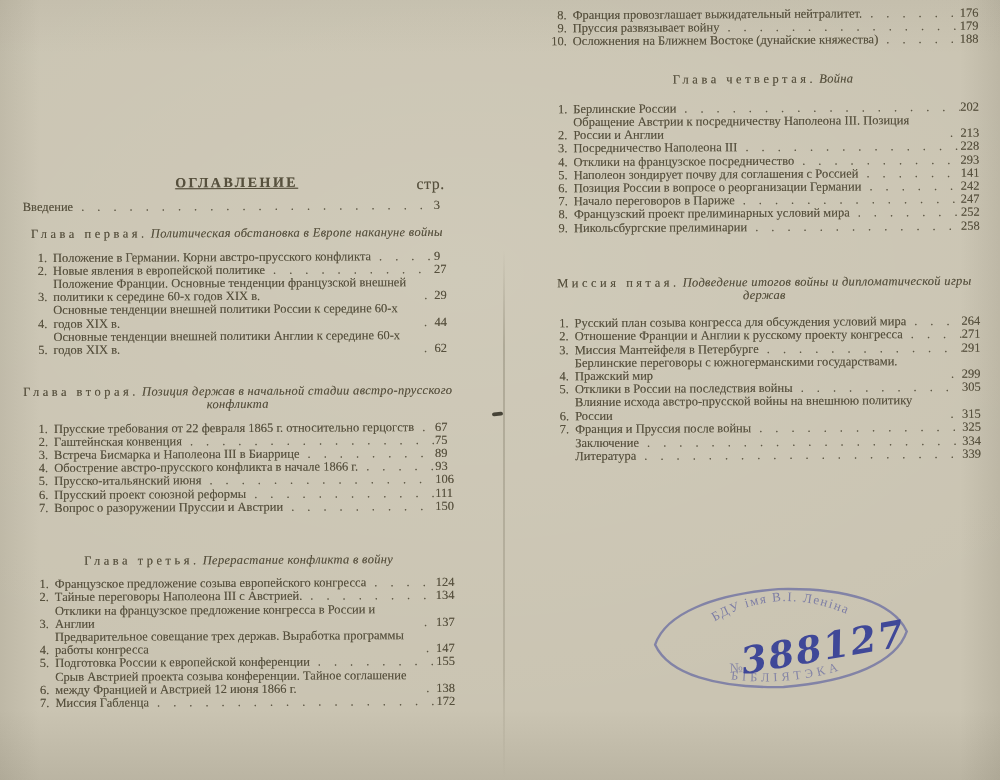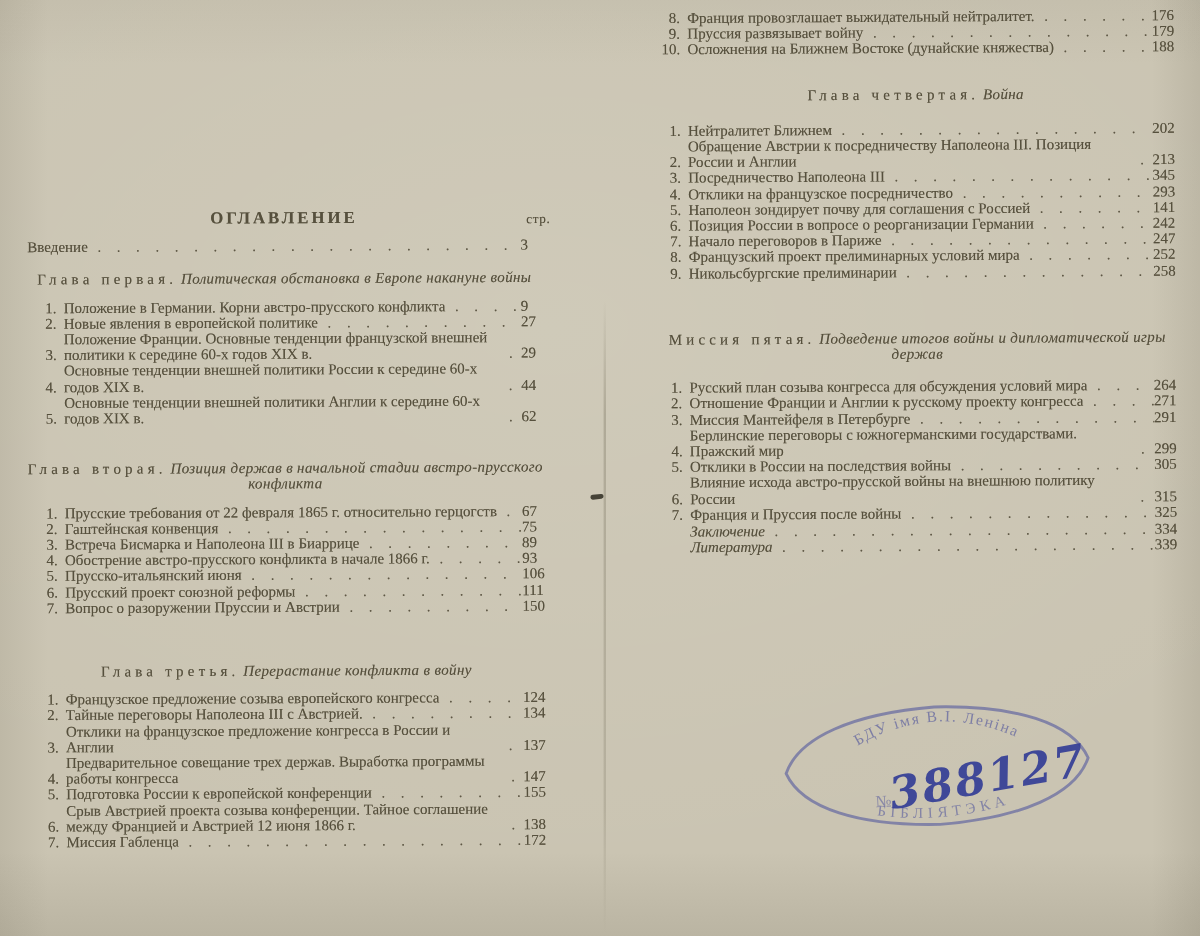--- a/index.html
+++ b/index.html
@@ -27,32 +27,32 @@
   }
   .page{
     position:absolute;width:448px;
     font-size:12.5px;line-height:13.2px;
     text-shadow:0 0 0.5px rgba(86,79,61,.55);
   }
   #left-page{left:14px;top:176px;transform:rotate(-0.3deg);}
   #right-page{left:540px;top:8px;transform:rotate(-0.35deg);}
 
   .toc-header-row{position:relative;text-align:center;margin-bottom:10px;}
-  .toc-title{font-weight:bold;font-size:14px;letter-spacing:2.5px;}
-  .str-label{position:absolute;right:2px;top:2px;font-size:11px;font-weight:normal;letter-spacing:.5px;font-family:Liberation Serif, serif;}
+  .toc-title{font-weight:bold;font-size:14px;letter-spacing:2.5px;text-decoration:underline;}
+  .str-label{position:absolute;right:16px;top:2px;font-size:16px;font-weight:normal;letter-spacing:.5px;font-family:Liberation Serif, serif;}
 
   .ch-head{text-align:center;margin-bottom:10px;}
   .ch-prefix{letter-spacing:3.5px;}
   .ch-title{font-style:italic;letter-spacing:.3px;}
 
   .entry{display:flex;align-items:flex-end;padding-left:16px;}
   #right-page .entry{padding-left:10px;}
   .num{flex:0 0 24px;text-align:right;padding-right:6px;box-sizing:border-box;white-space:nowrap;}
   .txt{flex:0 1 auto;}
-  .txt.it{font-style:italic;}
+  .txt.it{}
   .dots{
     flex:1 1 12px;min-width:10px;overflow:hidden;white-space:nowrap;
     letter-spacing:13px;padding-left:8px;color:rgba(82,76,58,.8);
   }
   .pg{flex:0 0 auto;min-width:27px;text-align:left;}
 
   .entry.front{padding-left:0;}
   .entry.front .num{flex-basis:10px;padding-right:0;}
   .entry.back{padding-left:10px;}
 
@@ -241,35 +241,35 @@
         <span class="txt">Осложнения на Ближнем Востоке (дунайские княжества)</span>
         <span class="dots">..............................................</span>
         <span class="pg">188</span>
       </div>
     </div>
   <div id="right-sections">
       <div class="section">
         <div class="ch-head"><span class="ch-prefix">Глава четвертая.</span> <span class="ch-title">Война</span></div>
         <div class="entry">
           <span class="num">1.</span>
-          <span class="txt">Нейтралитет Ближнем</span>
+          <span class="txt">Берлинские России</span>
           <span class="dots">..............................................</span>
           <span class="pg">202</span>
         </div>
         <div class="entry">
           <span class="num">2.</span>
           <span class="txt">Обращение Австрии к посредничеству Наполеона III. Позиция России и Англии</span>
           <span class="dots">..............................................</span>
           <span class="pg">213</span>
         </div>
         <div class="entry">
           <span class="num">3.</span>
           <span class="txt">Посредничество Наполеона III</span>
           <span class="dots">..............................................</span>
-          <span class="pg">345</span>
+          <span class="pg">228</span>
         </div>
         <div class="entry">
           <span class="num">4.</span>
           <span class="txt">Отклики на французское посредничество</span>
           <span class="dots">..............................................</span>
           <span class="pg">293</span>
         </div>
         <div class="entry">
           <span class="num">5.</span>
           <span class="txt">Наполеон зондирует почву для соглашения с Россией</span>

